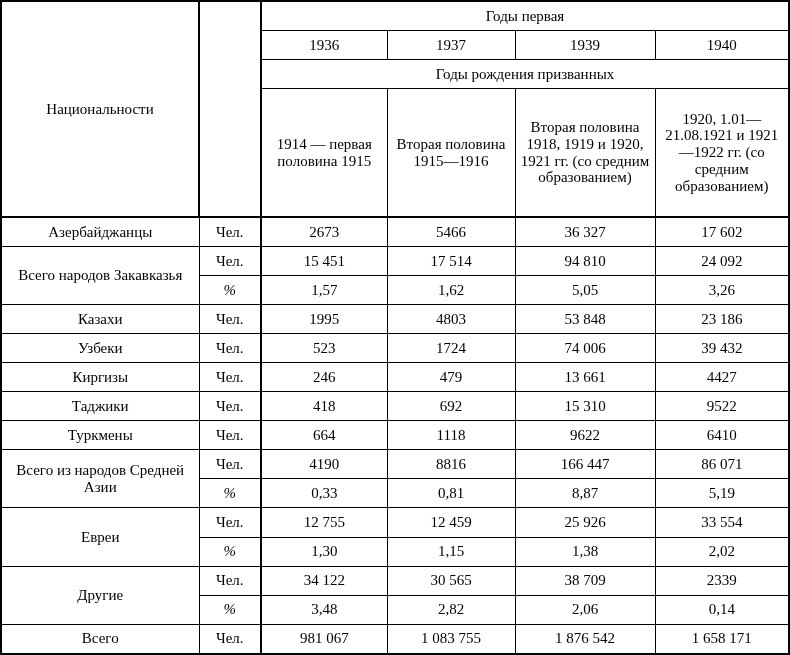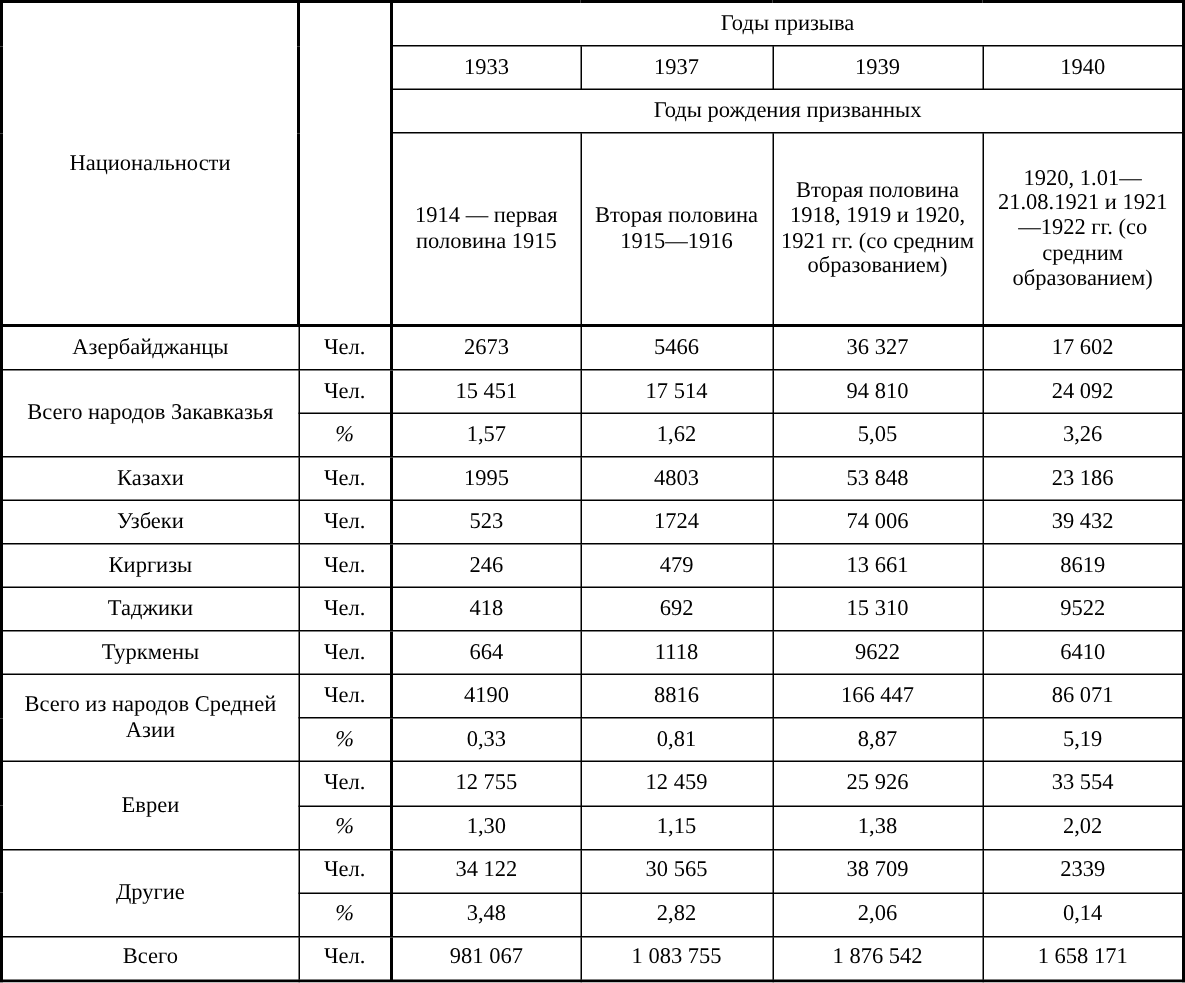--- a/index.html
+++ b/index.html
@@ -88,25 +88,25 @@
       <col style="width:126px">
       <col style="width:128px">
       <col style="width:140px">
       <col style="width:134px">
     </colgroup>
     <tbody>
 
       <tr>
         <td rowspan="4" class="hdr-nat thick-right">Национальности</td>
         <td rowspan="4" class="thick-right"></td>
-        <td colspan="4" class="hdr-top">Годы призыва</td>
-      </tr>
-
-      <tr>
-        <td class="hdr-year">1933</td>
+        <td colspan="4" class="hdr-top">Годы первая</td>
+      </tr>
+
+      <tr>
+        <td class="hdr-year">1936</td>
         <td class="hdr-year">1937</td>
         <td class="hdr-year">1939</td>
         <td class="hdr-year">1940</td>
       </tr>
 
       <tr>
         <td colspan="4" class="hdr-born">Годы рождения призванных</td>
       </tr>
 
       <tr style="height:128px">
@@ -158,21 +158,21 @@
         <td class="num">74 006</td>
         <td class="num">39 432</td>
       </tr>
 
       <tr>
         <td class="row-label">Киргизы</td>
         <td class="unit thick-right">Чел.</td>
         <td class="num">246</td>
         <td class="num">479</td>
         <td class="num">13 661</td>
-        <td class="num">8619</td>
+        <td class="num">4427</td>
       </tr>
 
       <tr>
         <td class="row-label">Таджики</td>
         <td class="unit thick-right">Чел.</td>
         <td class="num">418</td>
         <td class="num">692</td>
         <td class="num">15 310</td>
         <td class="num">9522</td>
       </tr>

